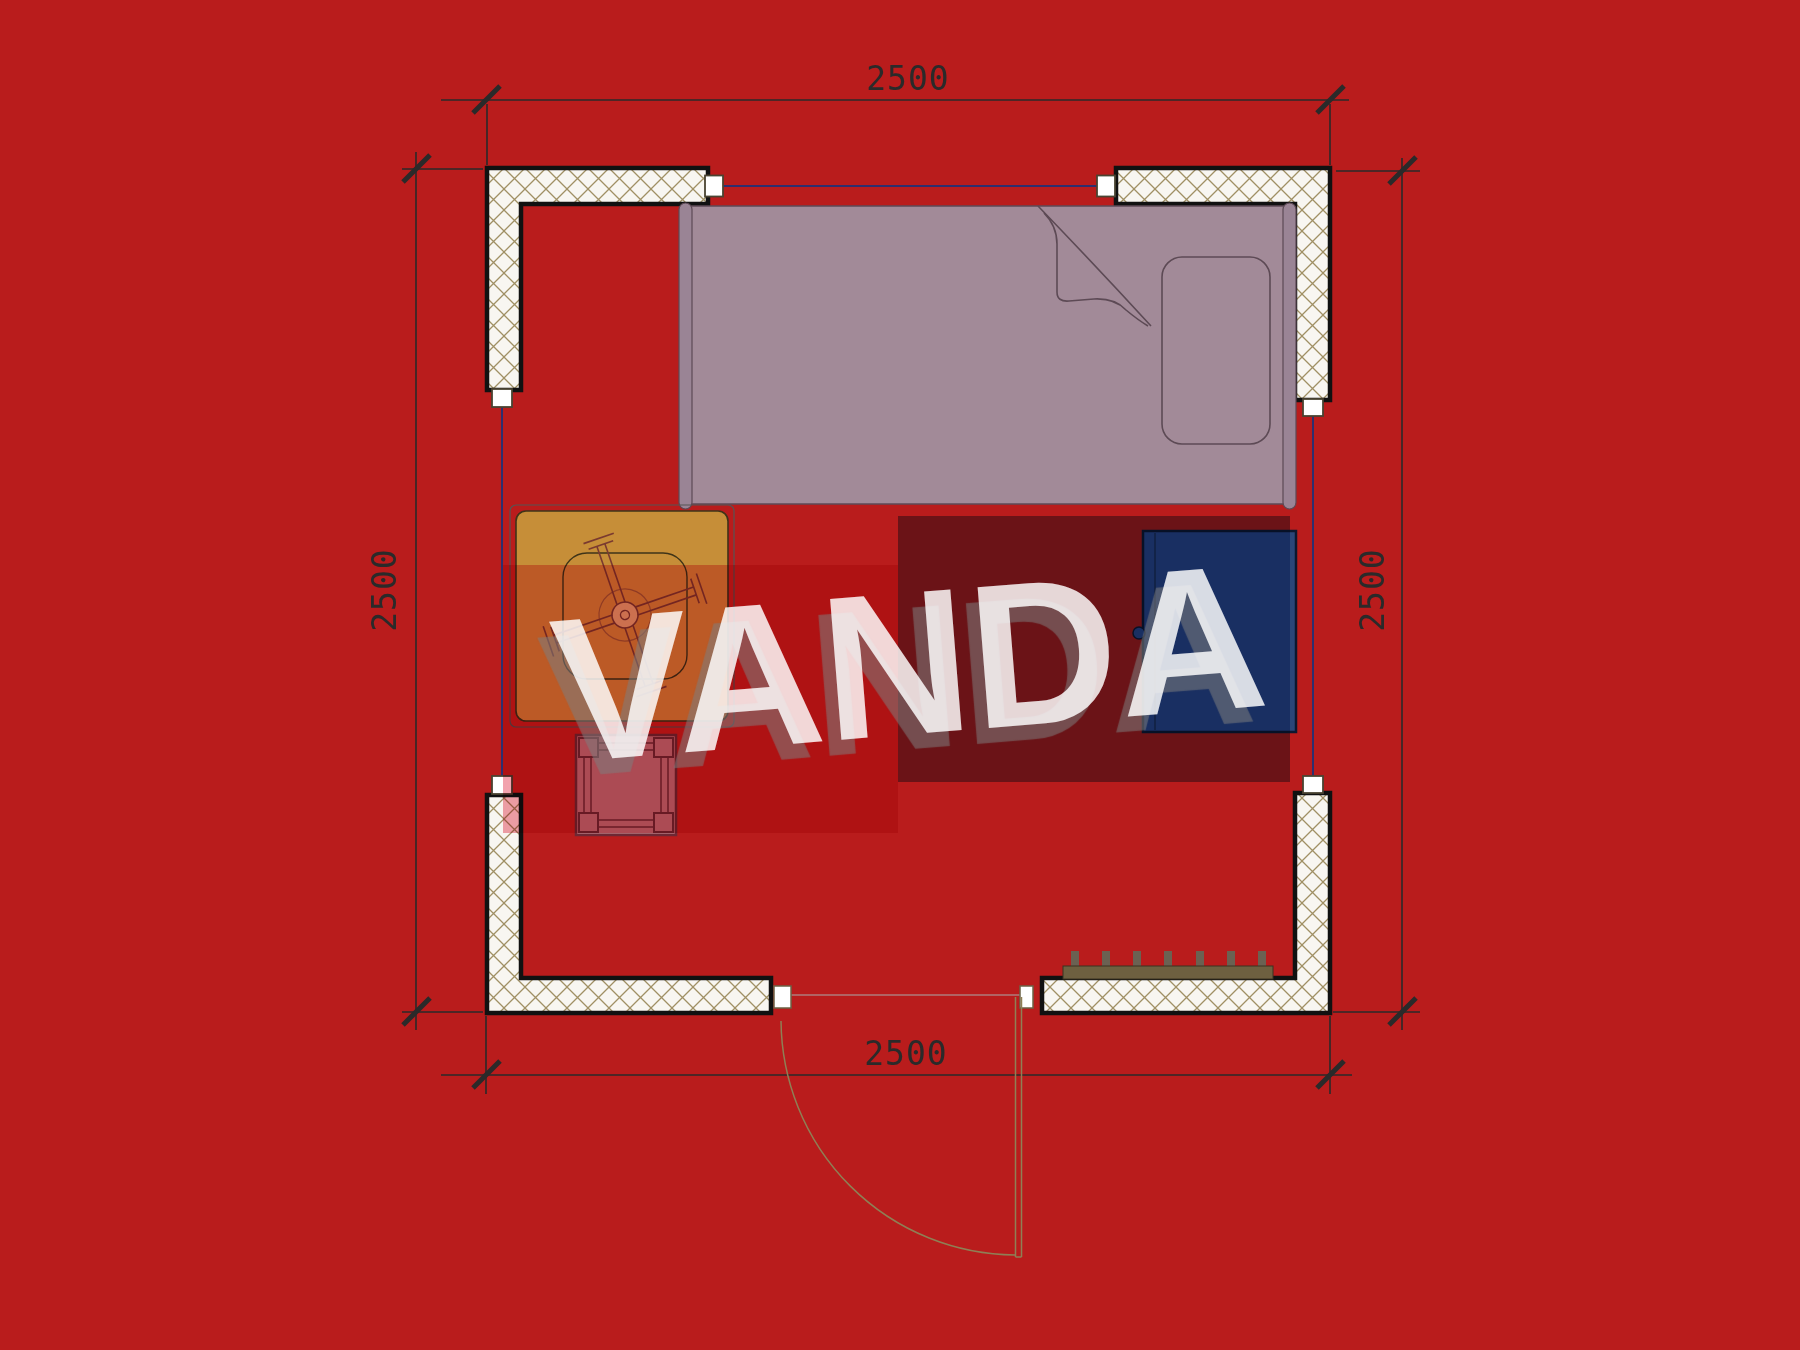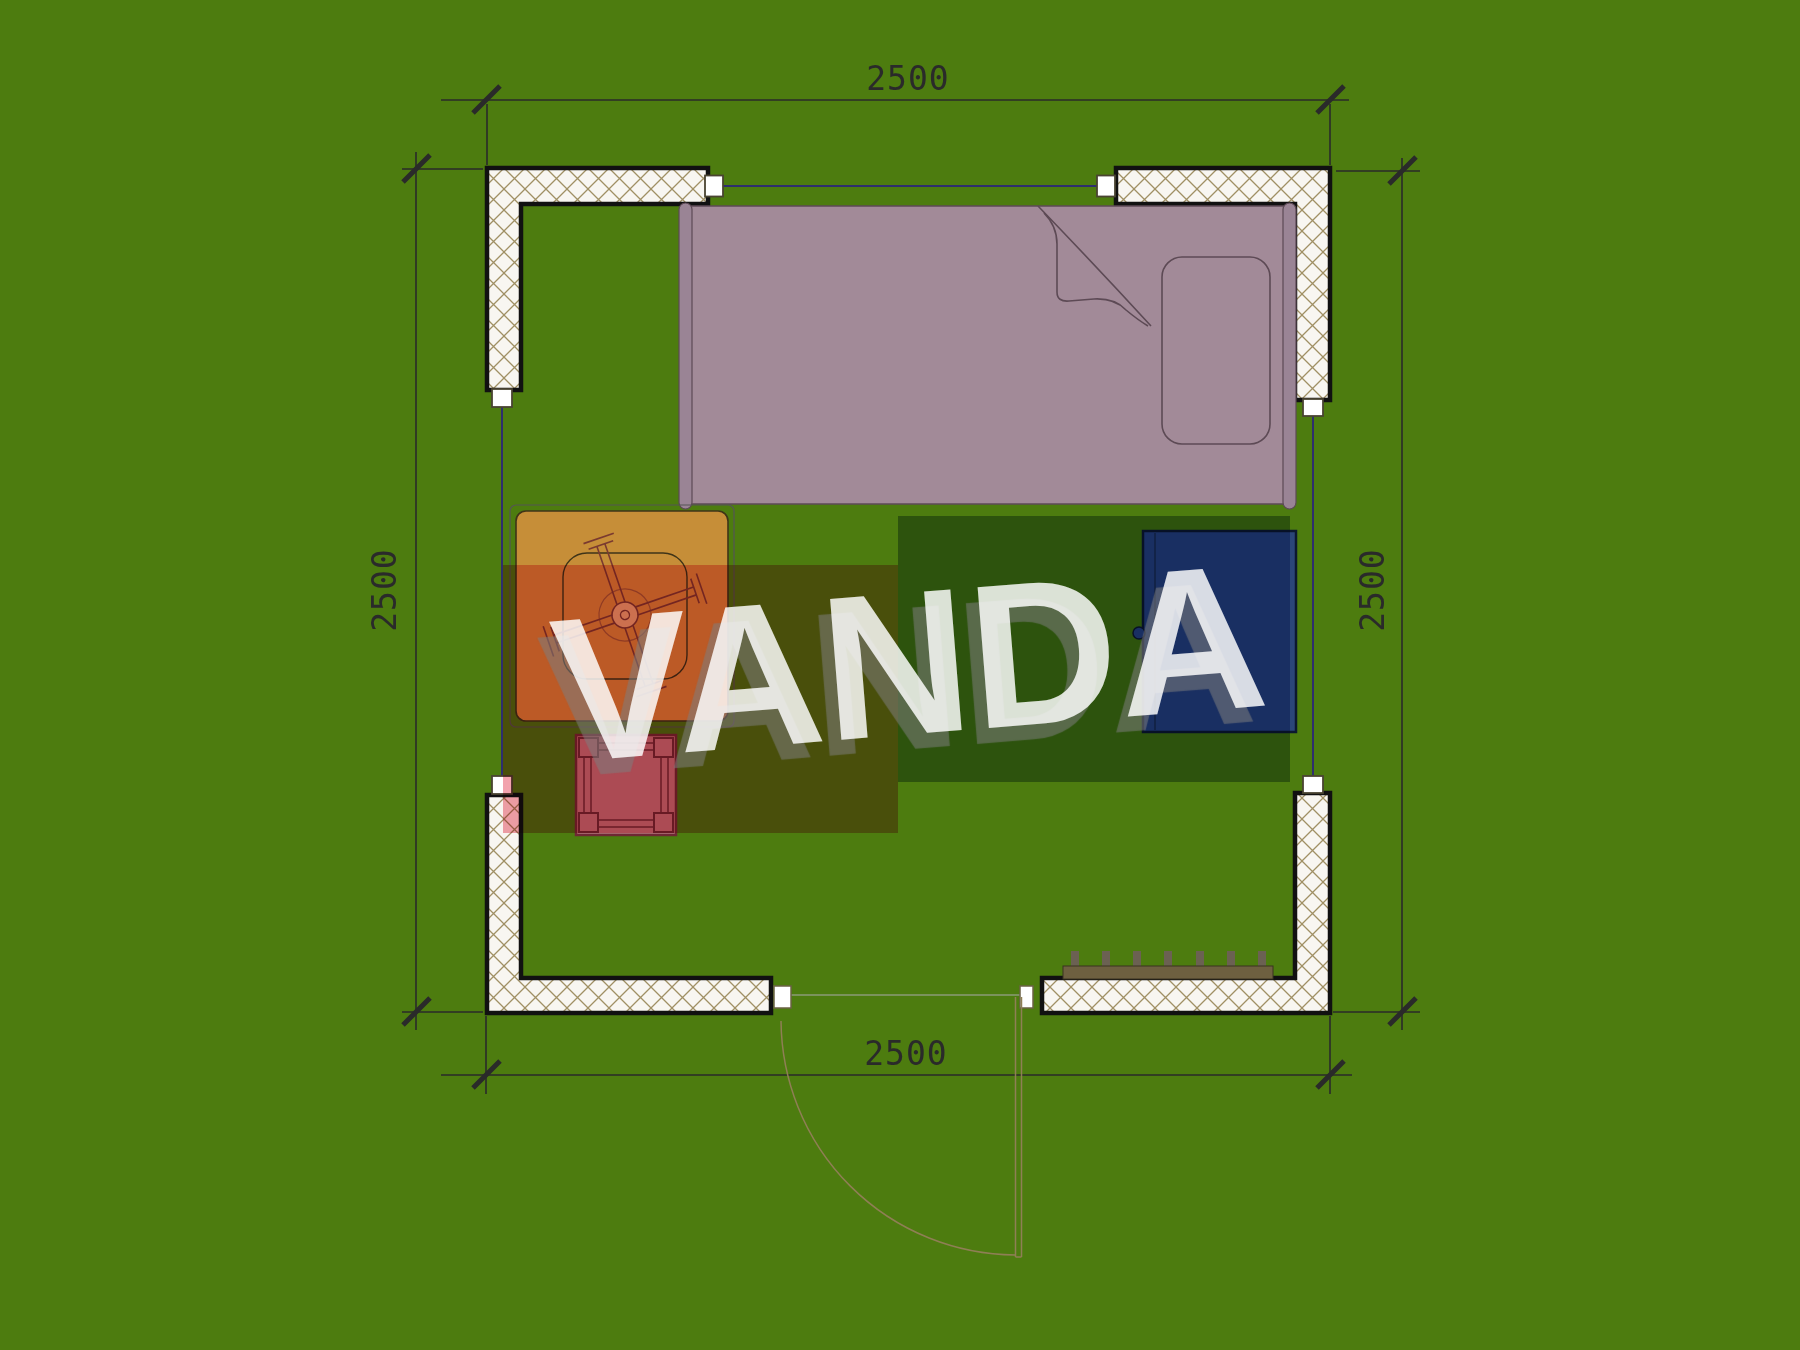--- a/index.html
+++ b/index.html
@@ -1,17 +1,17 @@
 <!DOCTYPE html>
 <html><head>
 <meta charset="utf-8">
 <style>
   html,body{margin:0;padding:0;background:#ffffff;}
   #canvas{
-    position:relative;width:1800px;height:1350px;background:#4d7c0f;
+    position:relative;width:1800px;height:1350px;background:#b91c1c;
     overflow:hidden;isolation:isolate;
     font-family:"Liberation Sans",sans-serif;
   }
   #plan-svg{position:absolute;left:0;top:0;}
   .dim-text{
     font-family:"DejaVu Sans Mono",monospace;
     font-size:33px;fill:#2a2a2a;letter-spacing:1px;
   }
   .wm-block{position:absolute;mix-blend-mode:multiply;}
   #wm-pink{left:503px;top:565px;width:395px;height:268px;}

